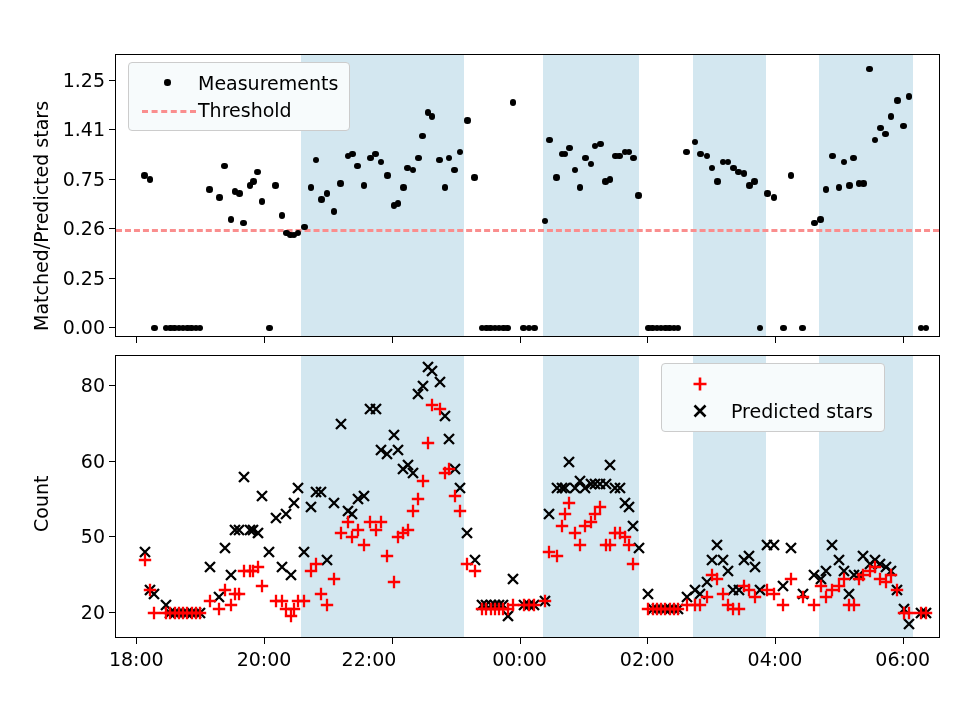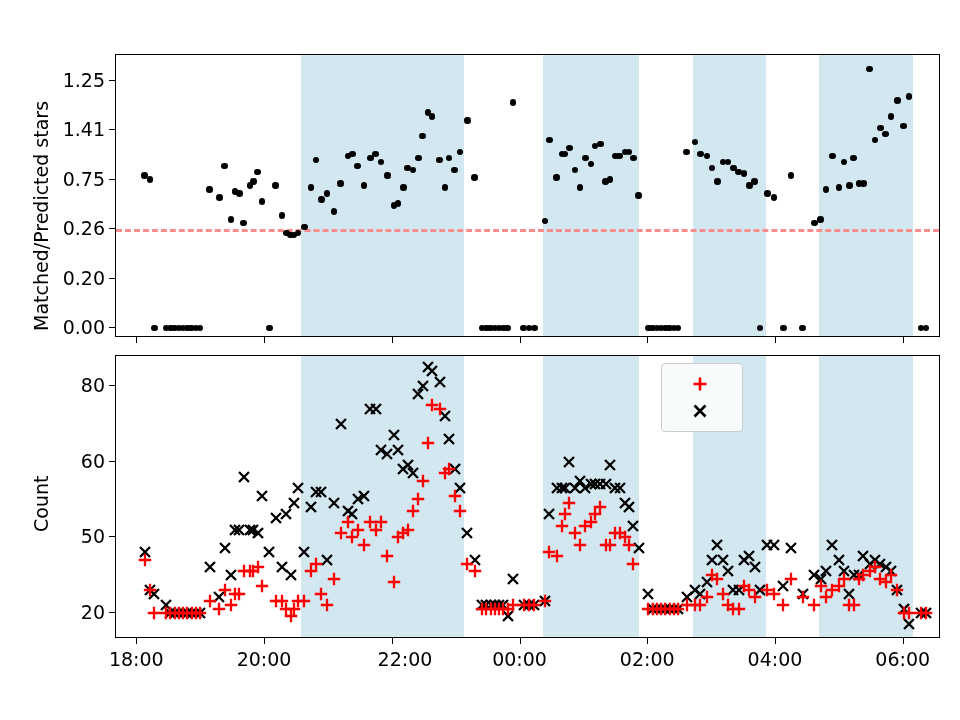--- a/index.html
+++ b/index.html
@@ -305,32 +305,46 @@
         <div class="pt-dot" style="left: 787.742px; top: 71.2448px;"></div>
         <div class="pt-dot" style="left: 793.065px; top: 41.5594px;"></div>
         <div class="pt-dot" style="left: 804.774px; top: 273.105px;"></div>
         <div class="pt-dot" style="left: 810.097px; top: 273.105px;"></div>
       </div>
   </div>
   <div id="top-yticks">
       <div class="ytick-mark" style="left: 109px; top: 327.105px;"></div>
       <div class="ytick-label" style="width: 95px; left: 10px; top: 327.105px;">0.00</div>
       <div class="ytick-mark" style="left: 109px; top: 277.629px;"></div>
-      <div class="ytick-label" style="width: 95px; left: 10px; top: 277.629px;">0.20</div>
+      <div class="ytick-label" style="width: 95px; left: 10px; top: 277.629px;">0.25</div>
       <div class="ytick-mark" style="left: 109px; top: 228.154px;"></div>
       <div class="ytick-label" style="width: 95px; left: 10px; top: 228.154px;">0.26</div>
       <div class="ytick-mark" style="left: 109px; top: 178.678px;"></div>
       <div class="ytick-label" style="width: 95px; left: 10px; top: 178.678px;">0.75</div>
       <div class="ytick-mark" style="left: 109px; top: 129.203px;"></div>
       <div class="ytick-label" style="width: 95px; left: 10px; top: 129.203px;">1.41</div>
       <div class="ytick-mark" style="left: 109px; top: 79.7273px;"></div>
       <div class="ytick-label" style="width: 95px; left: 10px; top: 79.7273px;">1.25</div>
     </div>
   <div class="axis-label-y" id="top-ylabel" style="left: 30px; top: 331px;">Matched/Predicted stars</div>
 
+  <div class="legend" id="legend-top" style="left:128px; top:62px;">
+    <div class="legend-row">
+      <span class="legend-key">
+        <span class="key-dot"></span>
+      </span>
+      <span class="legend-text">Measurements</span>
+    </div>
+    <div class="legend-row">
+      <span class="legend-key">
+        <span class="key-dash"></span>
+      </span>
+      <span class="legend-text">Threshold</span>
+    </div>
+  </div>
 
   <div class="axes" id="axes-bottom">
     <div id="bot-bands">
         <div class="band" style="left: 185.226px; width: 162.871px;"></div>
         <div class="band" style="left: 426.871px; width: 95.8065px;"></div>
         <div class="band" style="left: 576.968px; width: 73.4516px;"></div>
         <div class="band" style="left: 702.581px; width: 94.7419px;"></div>
       </div>
     <div id="bot-points">
         <div class="mk" style="left: 28.7419px; top: 196.213px;">
@@ -1729,33 +1743,34 @@
           <path d="M9 2.5 V15.5 M2.5 9 H15.5" stroke="#ff0000" stroke-width="2.6" stroke-linecap="butt"></path>
         </svg>
       </span>
     </div>
     <div class="legend-row">
       <span class="legend-key">
         <svg class="key-svg" width="18" height="18" viewBox="0 0 18 18">
           <path d="M3.5 3.5 L14.5 14.5 M14.5 3.5 L3.5 14.5" stroke="#000000" stroke-width="2.6" stroke-linecap="butt"></path>
         </svg>
       </span>
+      <span class="legend-text">Predicted stars</span>
     </div>
   </div>
 
   <div id="xticks">
       <div class="xtick-mark" style="left: 136.29px; top: 337px;"></div>
       <div class="xtick-mark" style="left: 136.29px; top: 638px;"></div>
       <div class="xtick-label" style="left: 136.29px; top: 648px;">18:00</div>
       <div class="xtick-mark" style="left: 264.032px; top: 337px;"></div>
       <div class="xtick-mark" style="left: 264.032px; top: 638px;"></div>
       <div class="xtick-label" style="left: 264.032px; top: 648px;">20:00</div>
       <div class="xtick-mark" style="left: 391.774px; top: 337px;"></div>
       <div class="xtick-mark" style="left: 391.774px; top: 638px;"></div>
-      <div class="xtick-label" style="left: 405px; top: 648px;">22:00</div>
+      <div class="xtick-label" style="left: 369px; top: 648px;">22:00</div>
       <div class="xtick-mark" style="left: 519.516px; top: 337px;"></div>
       <div class="xtick-mark" style="left: 519.516px; top: 638px;"></div>
       <div class="xtick-label" style="left: 519.516px; top: 648px;">00:00</div>
       <div class="xtick-mark" style="left: 647.258px; top: 337px;"></div>
       <div class="xtick-mark" style="left: 647.258px; top: 638px;"></div>
       <div class="xtick-label" style="left: 647.258px; top: 648px;">02:00</div>
       <div class="xtick-mark" style="left: 775px; top: 337px;"></div>
       <div class="xtick-mark" style="left: 775px; top: 638px;"></div>
       <div class="xtick-label" style="left: 775px; top: 648px;">04:00</div>
       <div class="xtick-mark" style="left: 902.742px; top: 337px;"></div>

